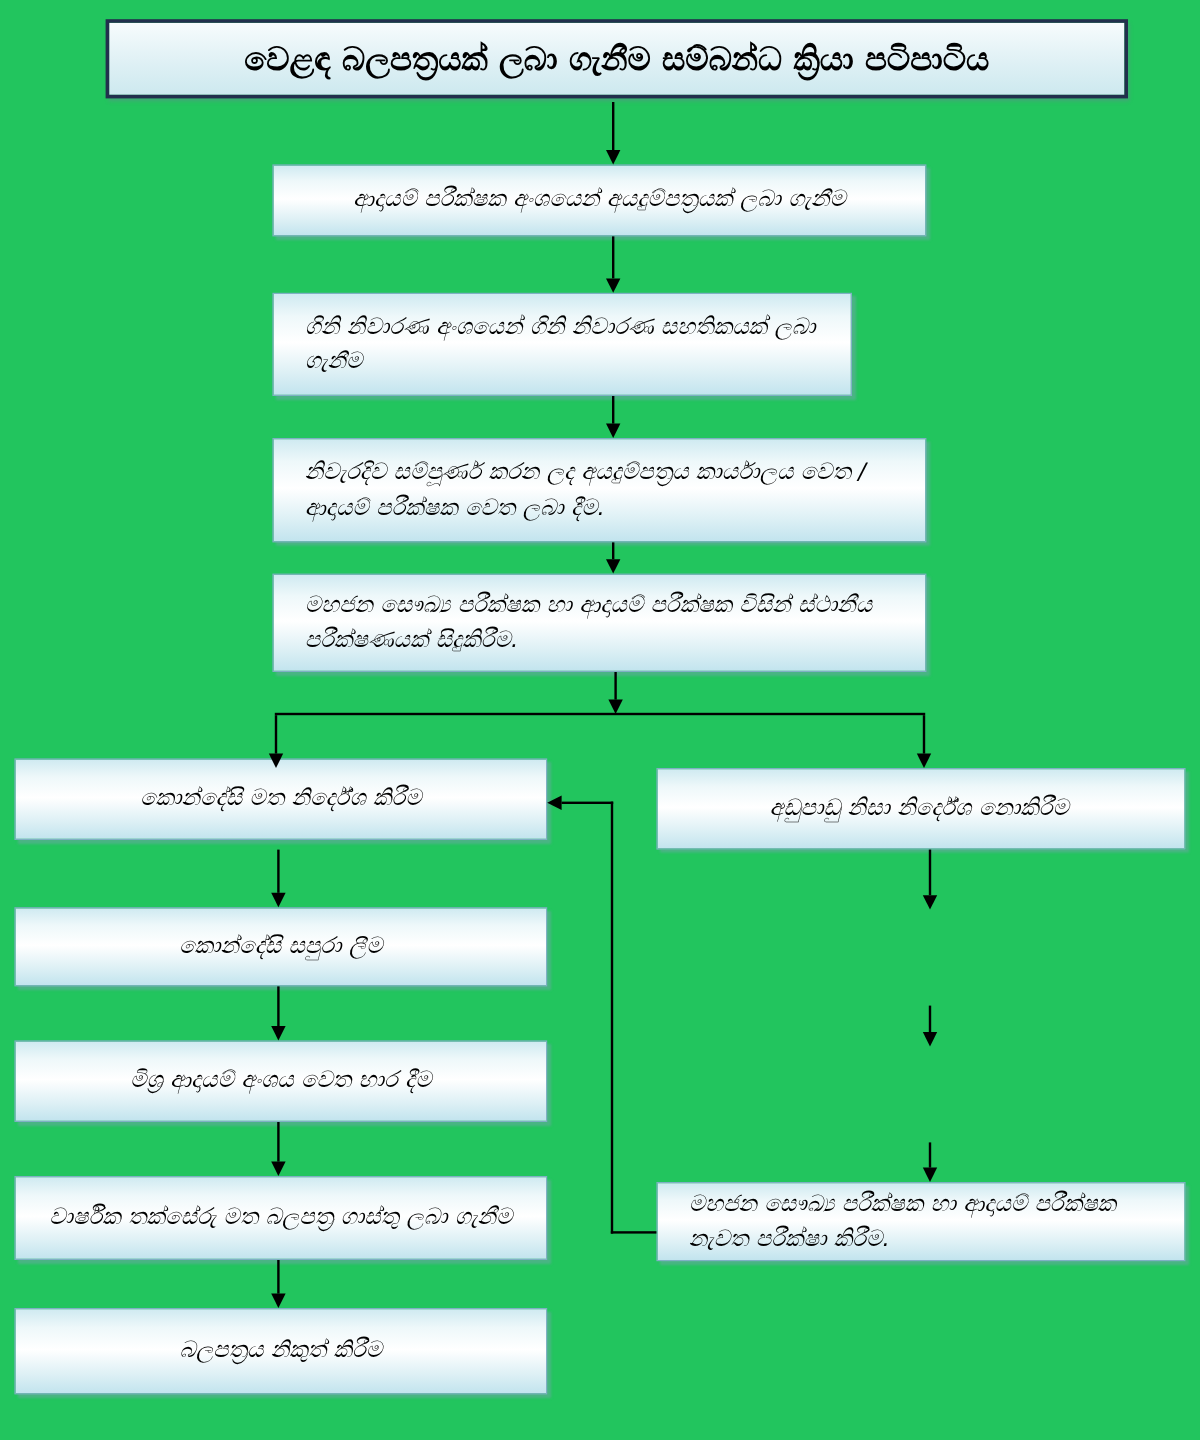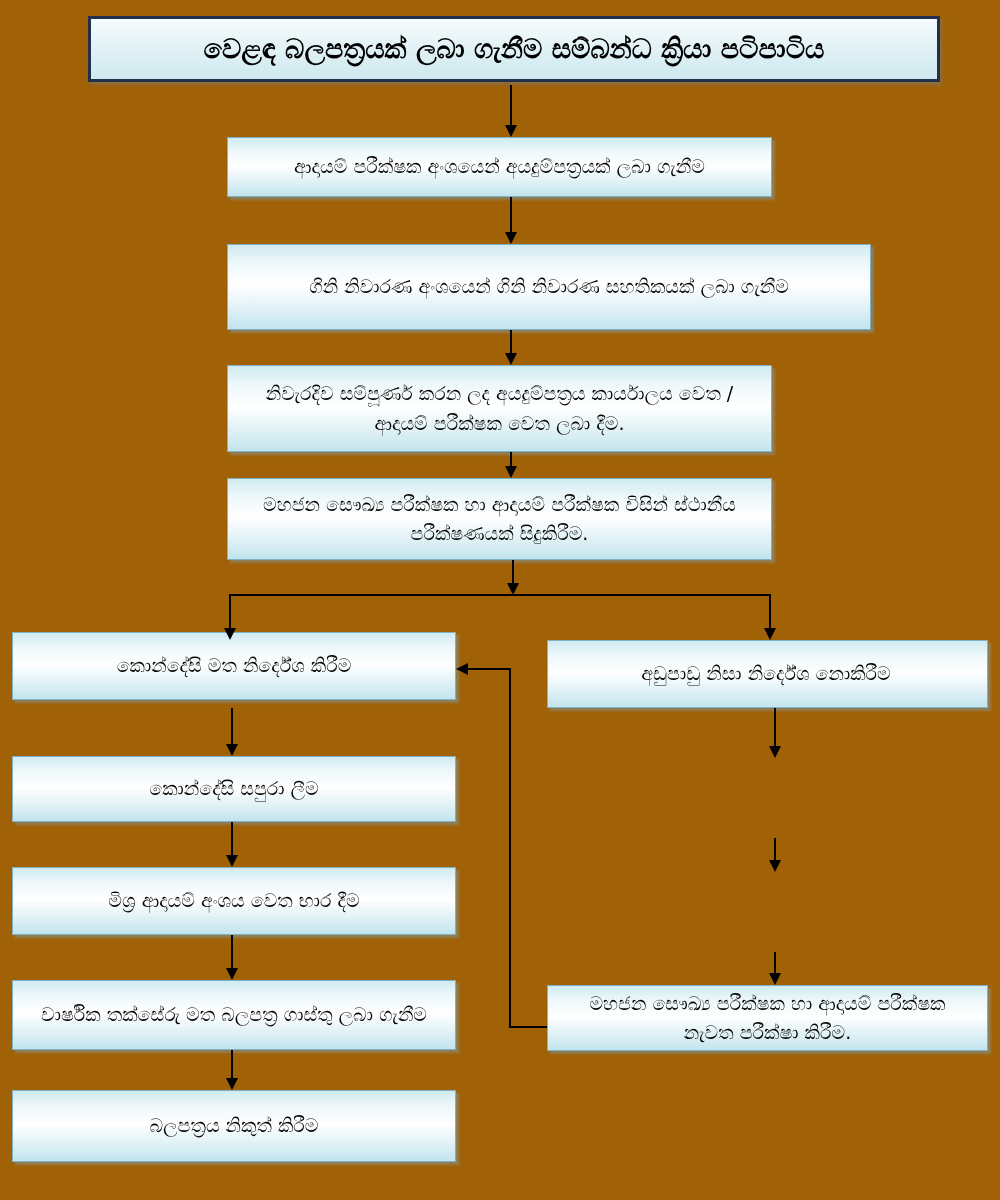--- a/index.html
+++ b/index.html
@@ -1,33 +1,34 @@
 <!DOCTYPE html>
 <html lang="si"><head>
 <meta charset="utf-8">
 <style>
   html,body { margin:0; padding:0; background:#ffffff; }
   body { font-family:"DejaVu Sans","Liberation Sans",sans-serif; }
   #canvas {
     position:relative;
     width:1000px; height:1200px;
-    background:#a16207;
+    background:#22c55e;
     overflow:hidden;
   }
   
   .node {
     position:absolute;
     box-sizing:border-box;
     border:1px solid #7fb0c4;
     background:linear-gradient(180deg,#cfeaf1 0%,#eef8fa 22%,#ffffff 48%,#ddf0f5 78%,#c2e4ee 100%);
     box-shadow:3px 3px 2px rgba(125,160,180,0.45);
     display:flex; align-items:center; justify-content:center;
-    text-align:center;
+    text-align:left;
     font-size:19px; line-height:1.55; color:#000000;
     padding:4px 26px;
+    font-style:italic;
   }
   .title-node {
     position:absolute;
     box-sizing:border-box;
     border:3px solid #22304d;
     background:linear-gradient(180deg,#f7fcfd 0%,#e3f2f6 45%,#cde9ef 100%);
     box-shadow:2px 3px 3px rgba(110,130,150,0.4);
     display:flex; align-items:center; justify-content:center;
     text-align:center;
     font-size:27px; font-weight:bold; color:#000000;
@@ -49,21 +50,21 @@
 </style>
 </head>
 <body>
 
 <div id="canvas">
 
   <div class="title-node" style="left:88px; top:16px; width:852px; height:66px;">වෙළඳ බලපත්‍රයක් ලබා ගැනීම සම්බන්ධ ක්‍රියා පටිපාටිය</div>
 
   <div class="node" style="left:227px; top:137px; width:545px; height:60px;">ආදායම් පරීක්ෂක අංශයෙන් අයදුම්පත්‍රයක් ලබා ගැනීම</div>
 
-  <div class="node" style="left:227px; top:244px; width:644px; height:86px;">ගිනි නිවාරණ අංශයෙන් ගිනි නිවාරණ සහතිකයක් ලබා ගැනීම</div>
+  <div class="node" style="left:227px; top:244px; width:483px; height:86px;">ගිනි නිවාරණ අංශයෙන් ගිනි නිවාරණ සහතිකයක් ලබා ගැනීම</div>
 
   <div class="node" style="left:227px; top:365px; width:545px; height:87px;">නිවැරදිව සම්පූර්ණ කරන ලද අයදුම්පත්‍රය කාර්යාලය වෙත / ආදායම් පරීක්ෂක වෙත ලබා දීම.</div>
 
   <div class="node" style="left:227px; top:478px; width:545px; height:82px;">මහජන සෞඛ්‍ය පරීක්ෂක හා ආදායම් පරීක්ෂක විසින් ස්ථානීය පරීක්ෂණයක් සිදුකිරීම.</div>
 
   <div class="node" style="left:12px; top:632px; width:444px; height:68px;">කොන්දේසි මත නිර්දේශ කිරීම</div>
 
   <div class="node" style="left:12px; top:756px; width:444px; height:66px;">කොන්දේසි සපුරා ලීම</div>
 
   <div class="node" style="left:12px; top:867px; width:444px; height:68px;">මිශ්‍ර ආදායම් අංශය වෙත භාර දීම</div>

